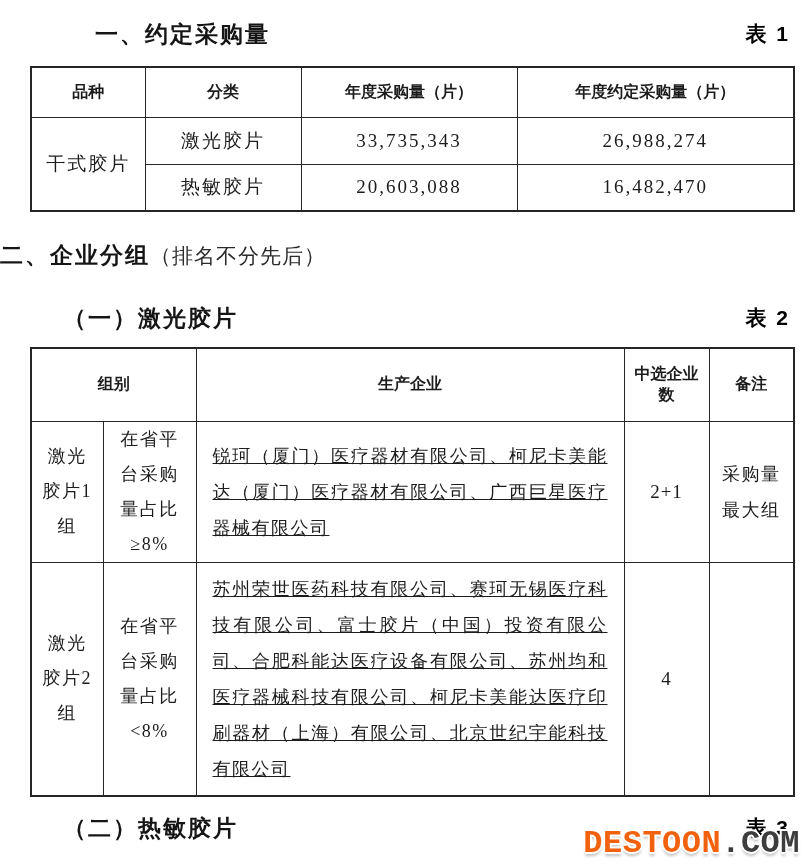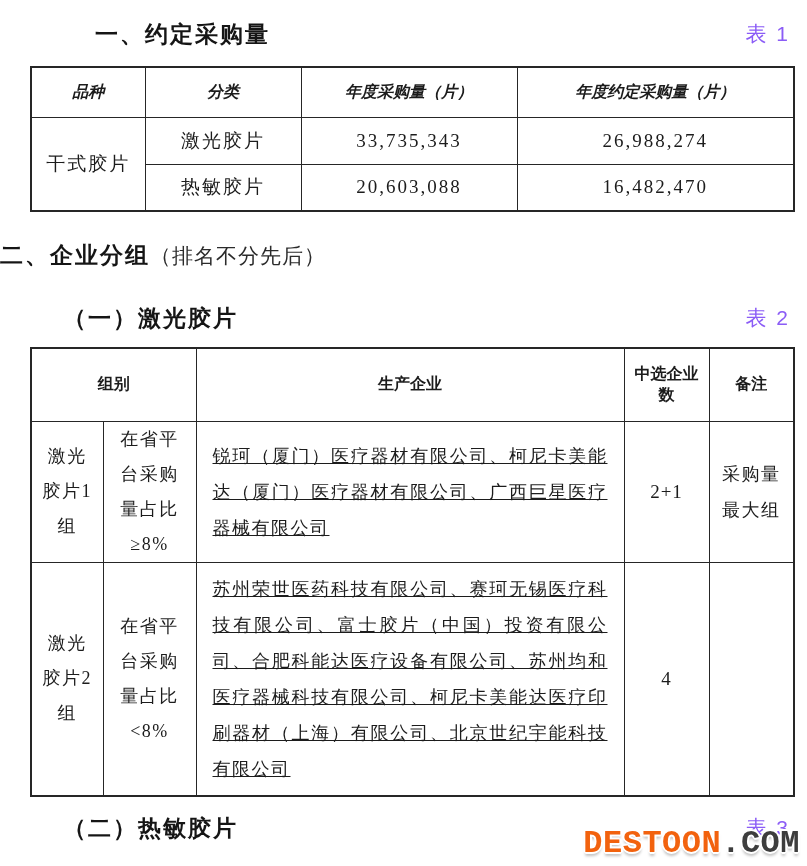--- a/index.html
+++ b/index.html
@@ -28,25 +28,25 @@
     color: #151515;
   }
   .h-note {
     font-family: "Liberation Serif", serif;
     font-weight: normal;
     font-size: 21px;
     letter-spacing: 1px;
     color: #2b2b2b;
   }
   .h-tag {
-    font-weight: normal;
+    font-weight: bold;
     font-size: 21px;
     letter-spacing: 2px;
     line-height: 32px;
-    color: #8b5cf6;
+    color: #000000;
     white-space: nowrap;
   }
   .h1-row { margin: 18px 0 0 0; padding-left: 95px; }
   .h2-row { margin-top: 27px; }
   .h3-row { margin-top: 30px; padding-left: 63px; }
   .h4-row { margin-top: 15px; padding-left: 63px; }
   
   table {
     border-collapse: collapse;
     table-layout: fixed;
@@ -60,21 +60,21 @@
     text-align: center;
     overflow: hidden;
   }
   .t-body {
     font-family: "Liberation Serif", serif;
     font-size: 19px;
     letter-spacing: 2px;
     color: #1c1c1c;
   }
   .t1 { margin-top: 16px; }
-  .t1 .hrow td { height: 50px; font-style: italic; }
+  .t1 .hrow td { height: 50px; }
   .t1 .brow td { height: 47px; }
   .t2 { margin-top: 13px; }
   .t2 .hrow td { height: 73px; padding: 0 8px; }
   .t2 .row1 td { height: 139px; }
   .t2 .row2 td { height: 225px; }
   .t2 .cell-group {
     font-family: "Liberation Serif", serif;
     font-size: 18px;
     letter-spacing: 1.5px;
     line-height: 1.95;

